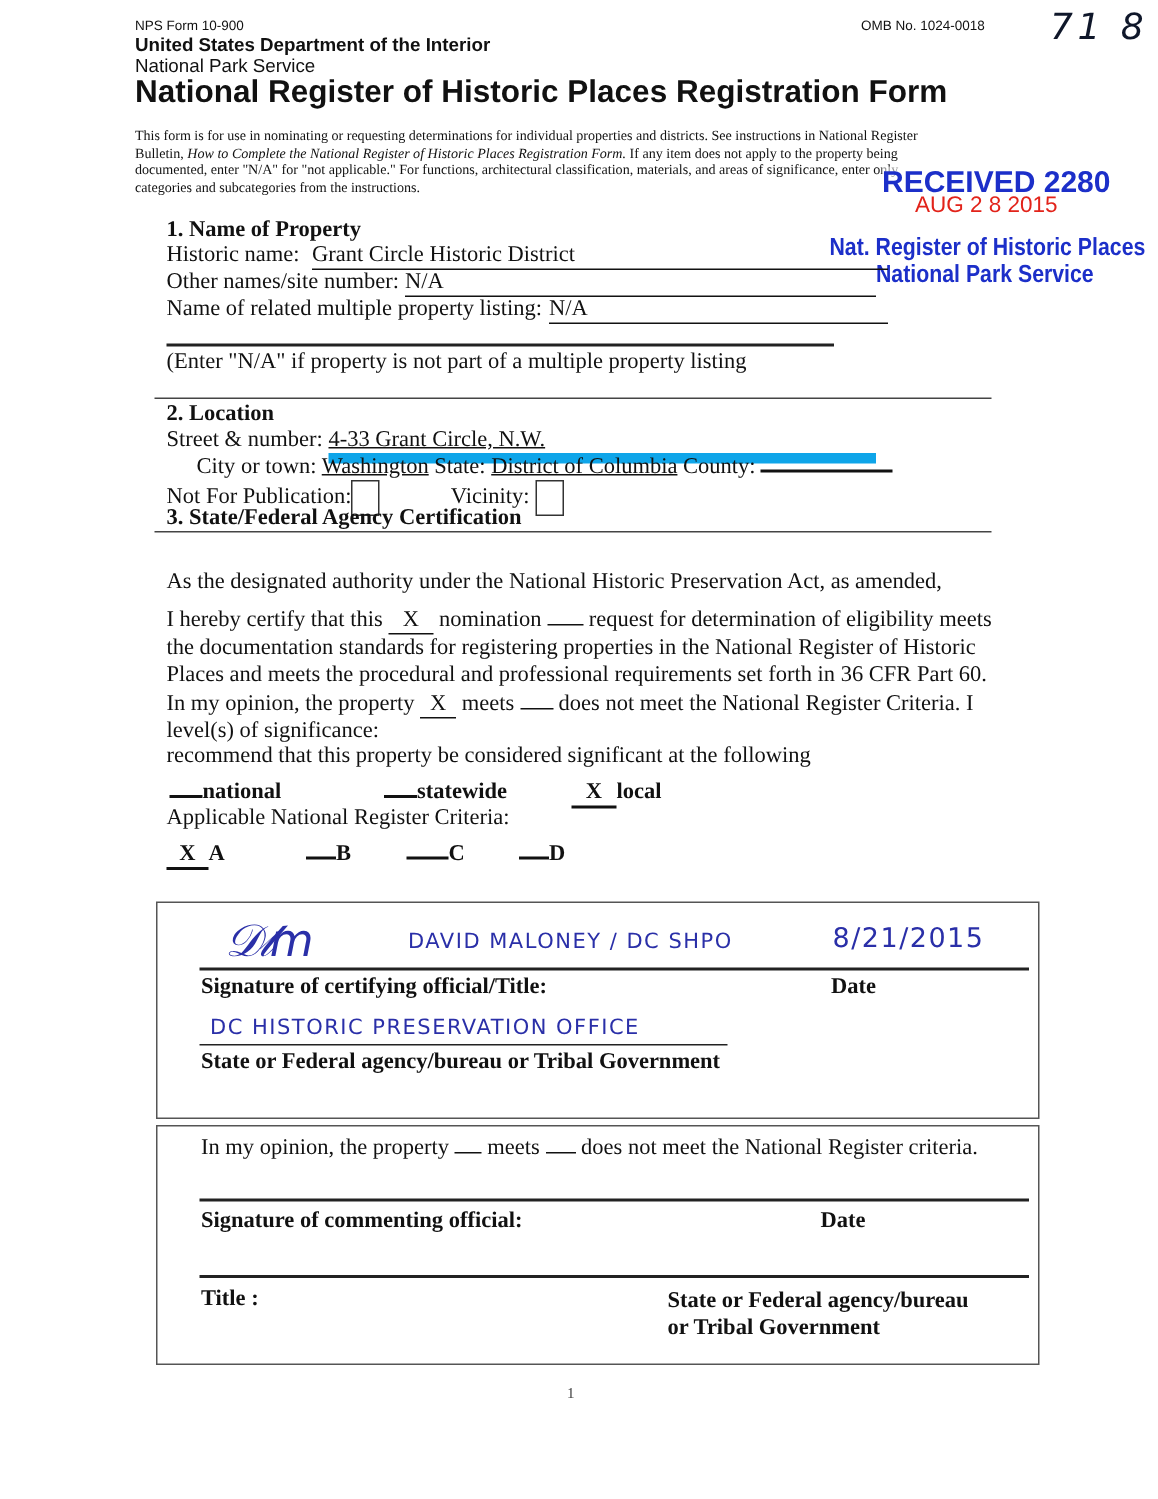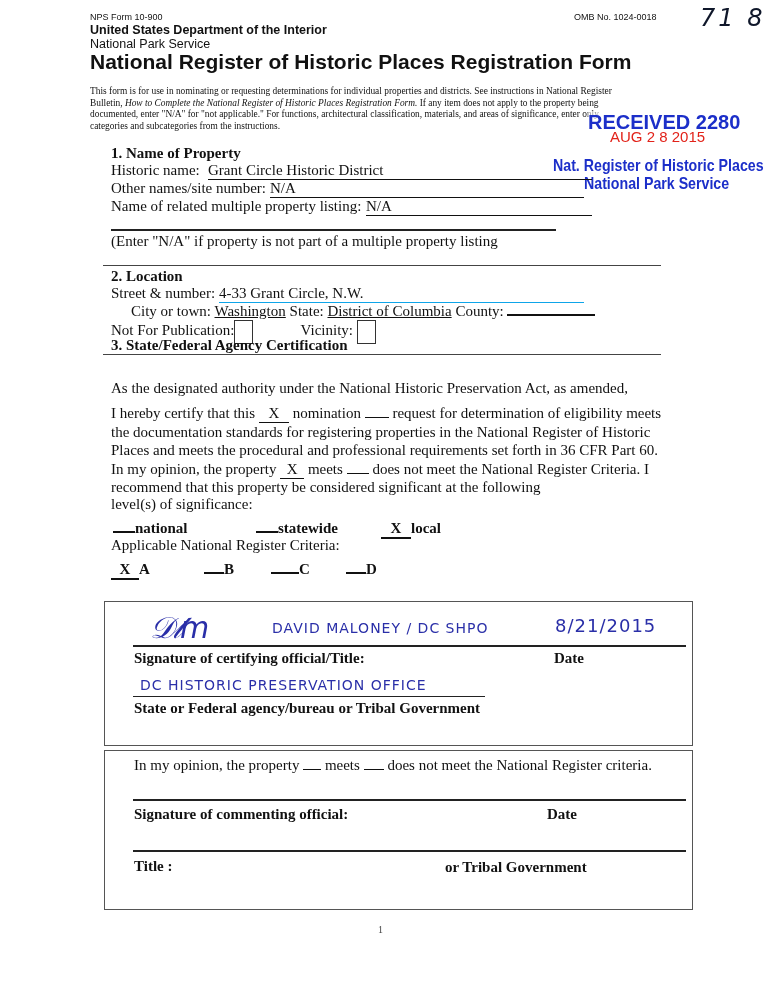--- a/index.html
+++ b/index.html
@@ -47,21 +47,21 @@
 <div class="abs" style="left:270px;top:180px;width:314px;font-size:15px;border-bottom:1px solid #111;line-height:17px;"><span>N/A</span></div>
 <div class="abs" style="left:111px;top:198px;font-size:15px;">Name of related multiple property listing:</div>
 <div class="abs" style="left:366px;top:198px;width:226px;font-size:15px;border-bottom:1px solid #111;line-height:17px;"><span>N/A</span></div>
 <div class="hline2" style="left:111px;top:229px;width:445px;"></div>
 <div class="abs" style="left:111px;top:233px;font-size:15px;">(Enter "N/A" if property is not part of a multiple property listing</div>
 
 <div class="hline" style="left:103px;top:265px;width:558px;background:#444;"></div>
 
 <div class="abs b" style="left:111px;top:268px;font-size:15px;">2.  Location</div>
 <div class="abs" style="left:111px;top:285px;font-size:15px;text-align:center;">Street &amp; number:</div>
-<div class="abs" style="left:219px;top:285px;width:365px;font-size:15px;border-bottom:1px solid #0ea5e9;line-height:17px;"><span>4-33 Grant Circle, N.W.</span></div>
+<div class="abs" style="left:219px;top:285px;width:365px;font-size:15px;border-bottom:7px solid #0ea5e9;line-height:17px;text-decoration:underline;"><span>4-33 Grant Circle, N.W.</span></div>
 <div class="abs" style="left:111px;top:303px;font-size:15px;margin-left:20px;">
   <span>City or town:</span>
   <span class="u">Washington</span>
   <span>State:</span>
   <span class="u">District of Columbia</span>
   <span>County:</span>
   <span class="blank" style="width:88px;border-bottom:2px solid #111;"></span>
 </div>
 <div class="abs" style="left:111px;top:320px;font-size:15px;">
   <span>Not For Publication:</span><span class="cb"></span>
@@ -74,22 +74,22 @@
 
 <div class="abs b" style="left:111px;top:337px;font-size:15px;">3.  State/Federal Agency Certification</div>
 <div class="abs" style="left:111px;top:380px;font-size:15px;">As the designated authority under the National Historic Preservation Act, as amended,</div>
 <div class="abs" style="left:111px;top:404px;font-size:15px;line-height:18px;">
   <div><span>I hereby certify that this </span><span class="blank" style="width:30px;">X</span><span> nomination </span><span class="blank" style="width:24px;"></span><span> request for determination of eligibility meets</span></div>
   <div>the documentation standards for registering properties in the National Register of Historic</div>
   <div>Places and meets the procedural and professional requirements set forth in 36 CFR Part 60.</div>
 </div>
 <div class="abs" style="left:111px;top:461px;font-size:15px;line-height:17px;">
   <div><span>In my opinion, the property </span><span class="blank" style="width:24px;">X</span><span> meets </span><span class="blank" style="width:22px;"></span><span> does not meet the National Register Criteria.  I</span></div>
+  <div>level(s) of significance:</div>
   <div>recommend that this property be considered significant at the following</div>
-  <div>level(s) of significance:</div>
 </div>
 <div class="abs b" style="left:113px;top:520px;font-size:15px;">
   <span style="position:absolute;left:0;top:0;"><span class="blank" style="width:22px;border-bottom:2px solid #111;"></span><span>national</span></span>
   <span style="position:absolute;left:143px;top:0;"><span class="blank" style="width:22px;border-bottom:2px solid #111;"></span><span>statewide</span></span>
   <span style="position:absolute;left:268px;top:0;"><span class="blank" style="width:30px;border-bottom:2px solid #111;">X</span><span>local</span></span>
 </div>
 <div class="abs" style="left:111px;top:537px;font-size:15px;">Applicable National Register Criteria:</div>
 <div class="abs b" style="left:111px;top:561px;font-size:15px;width:300px;height:20px;">
   <span style="position:absolute;left:0;top:0;"><span class="blank" style="width:28px;border-bottom:2px solid #111;">X</span><span>A</span></span>
   <span style="position:absolute;left:93px;top:0;"><span class="blank" style="width:20px;border-bottom:2px solid #111;"></span><span>B</span></span>
@@ -111,16 +111,17 @@
 <div class="box" style="left:104px;top:750px;width:587px;height:158px;"></div>
 <div class="abs" style="left:134px;top:757px;font-size:15px;">
   <span>In my opinion, the property </span><span class="blank" style="width:18px;"></span><span> meets </span><span class="blank" style="width:20px;"></span><span> does not meet the National Register criteria.</span>
 </div>
 <div class="hline2" style="left:133px;top:799px;width:553px;"></div>
 <div class="abs b" style="left:134px;top:806px;font-size:15px;">Signature of commenting official:</div>
 <div class="abs b" style="left:547px;top:806px;font-size:15px;">Date</div>
 <div class="hline2" style="left:133px;top:850px;width:553px;"></div>
 <div class="abs b" style="left:134px;top:858px;font-size:15px;">Title :</div>
 <div class="abs b" style="left:445px;top:858px;font-size:15px;line-height:18px;">
+  <div>State or Federal agency/bureau</div>
   <div>or Tribal Government</div>
 </div>
 
 <div class="abs" style="left:378px;top:924px;font-size:10px;color:#444;">1</div>
 
 </body></html>

